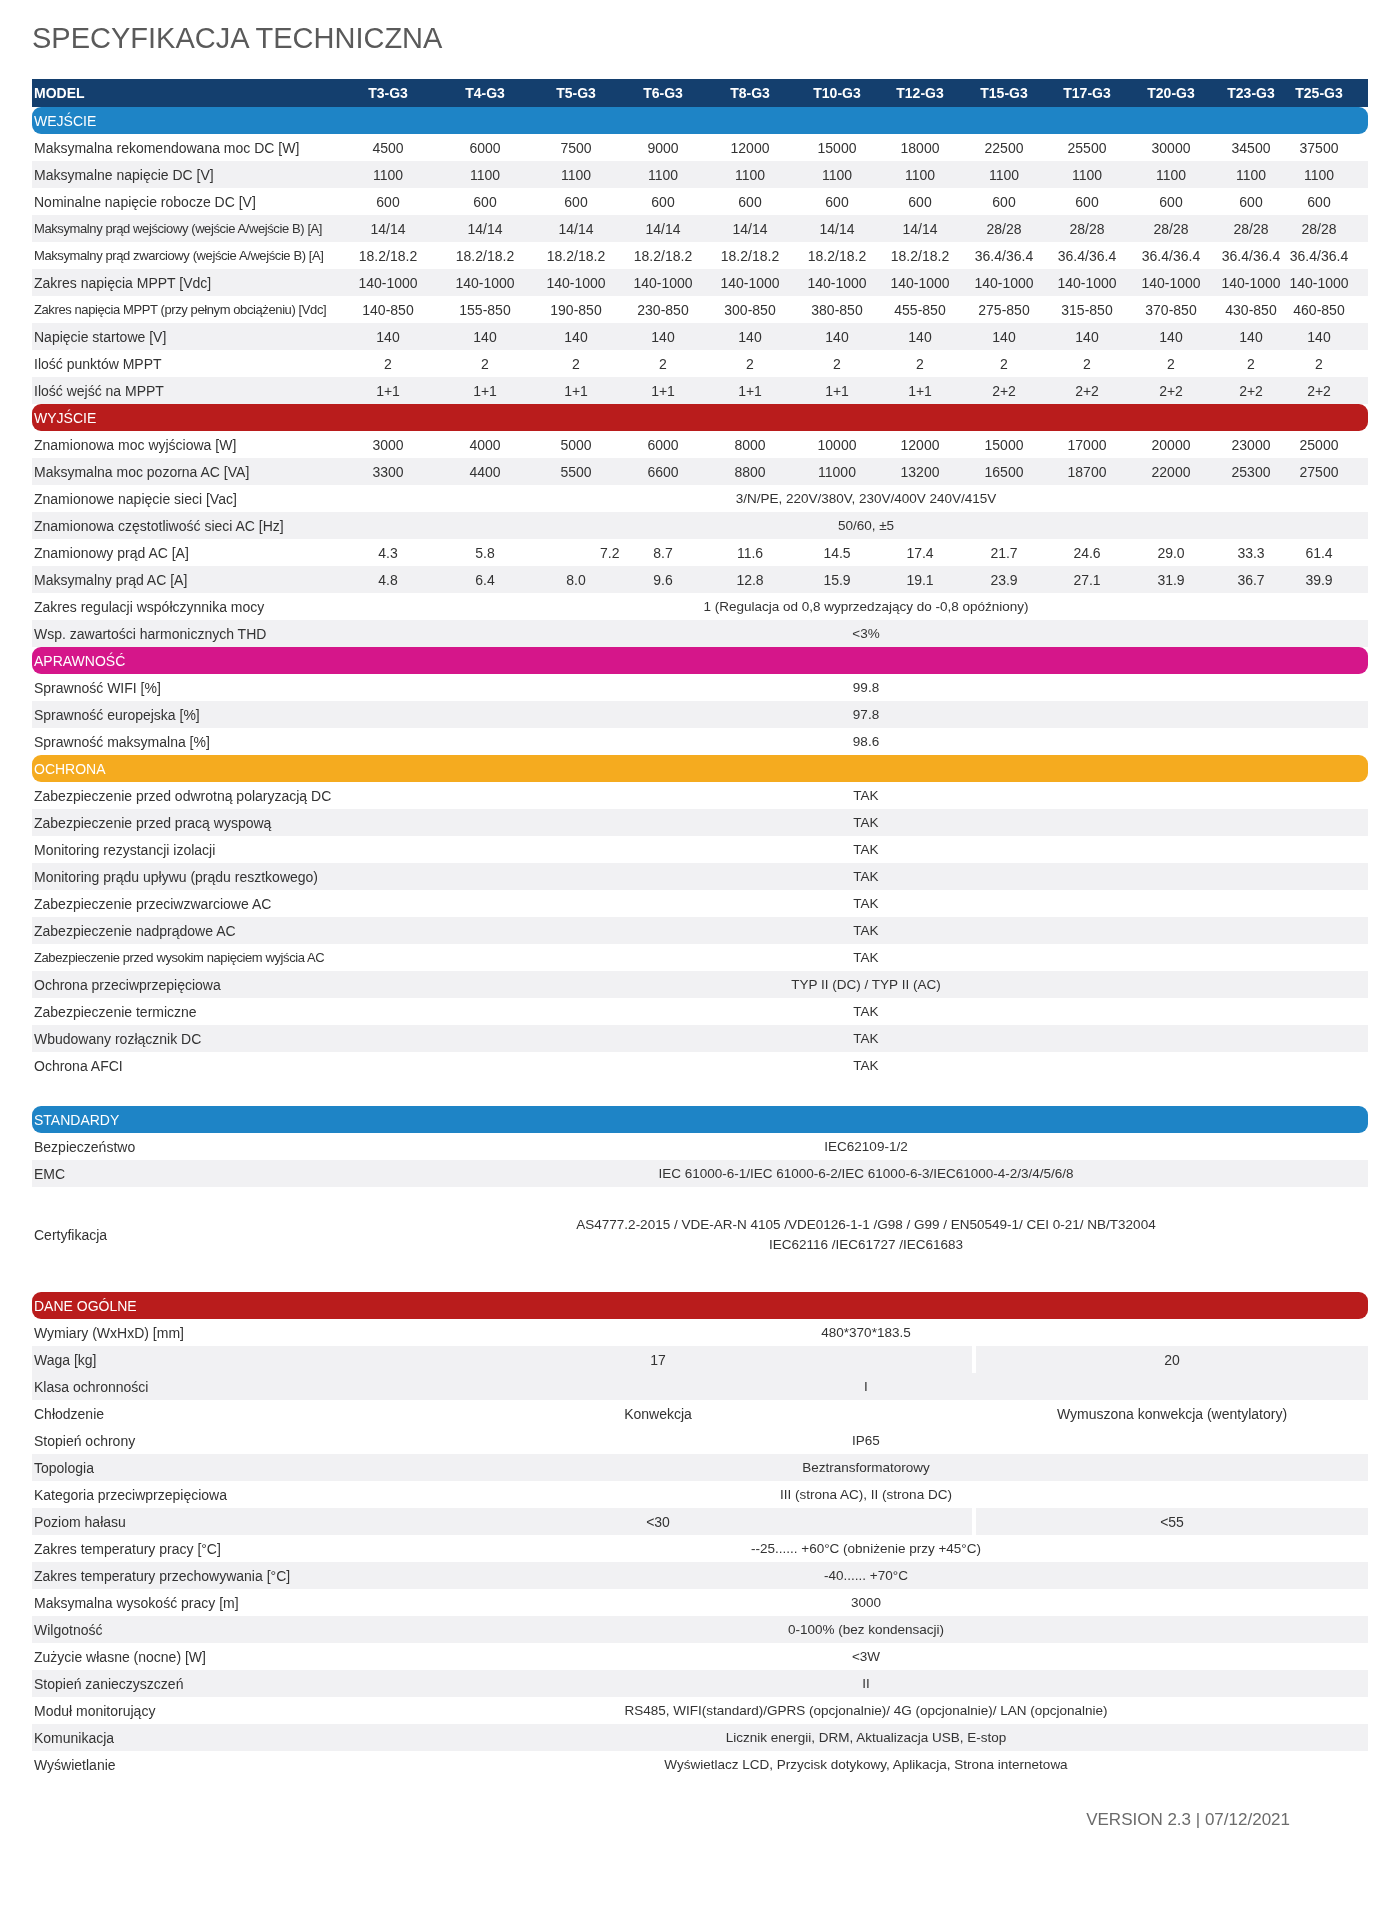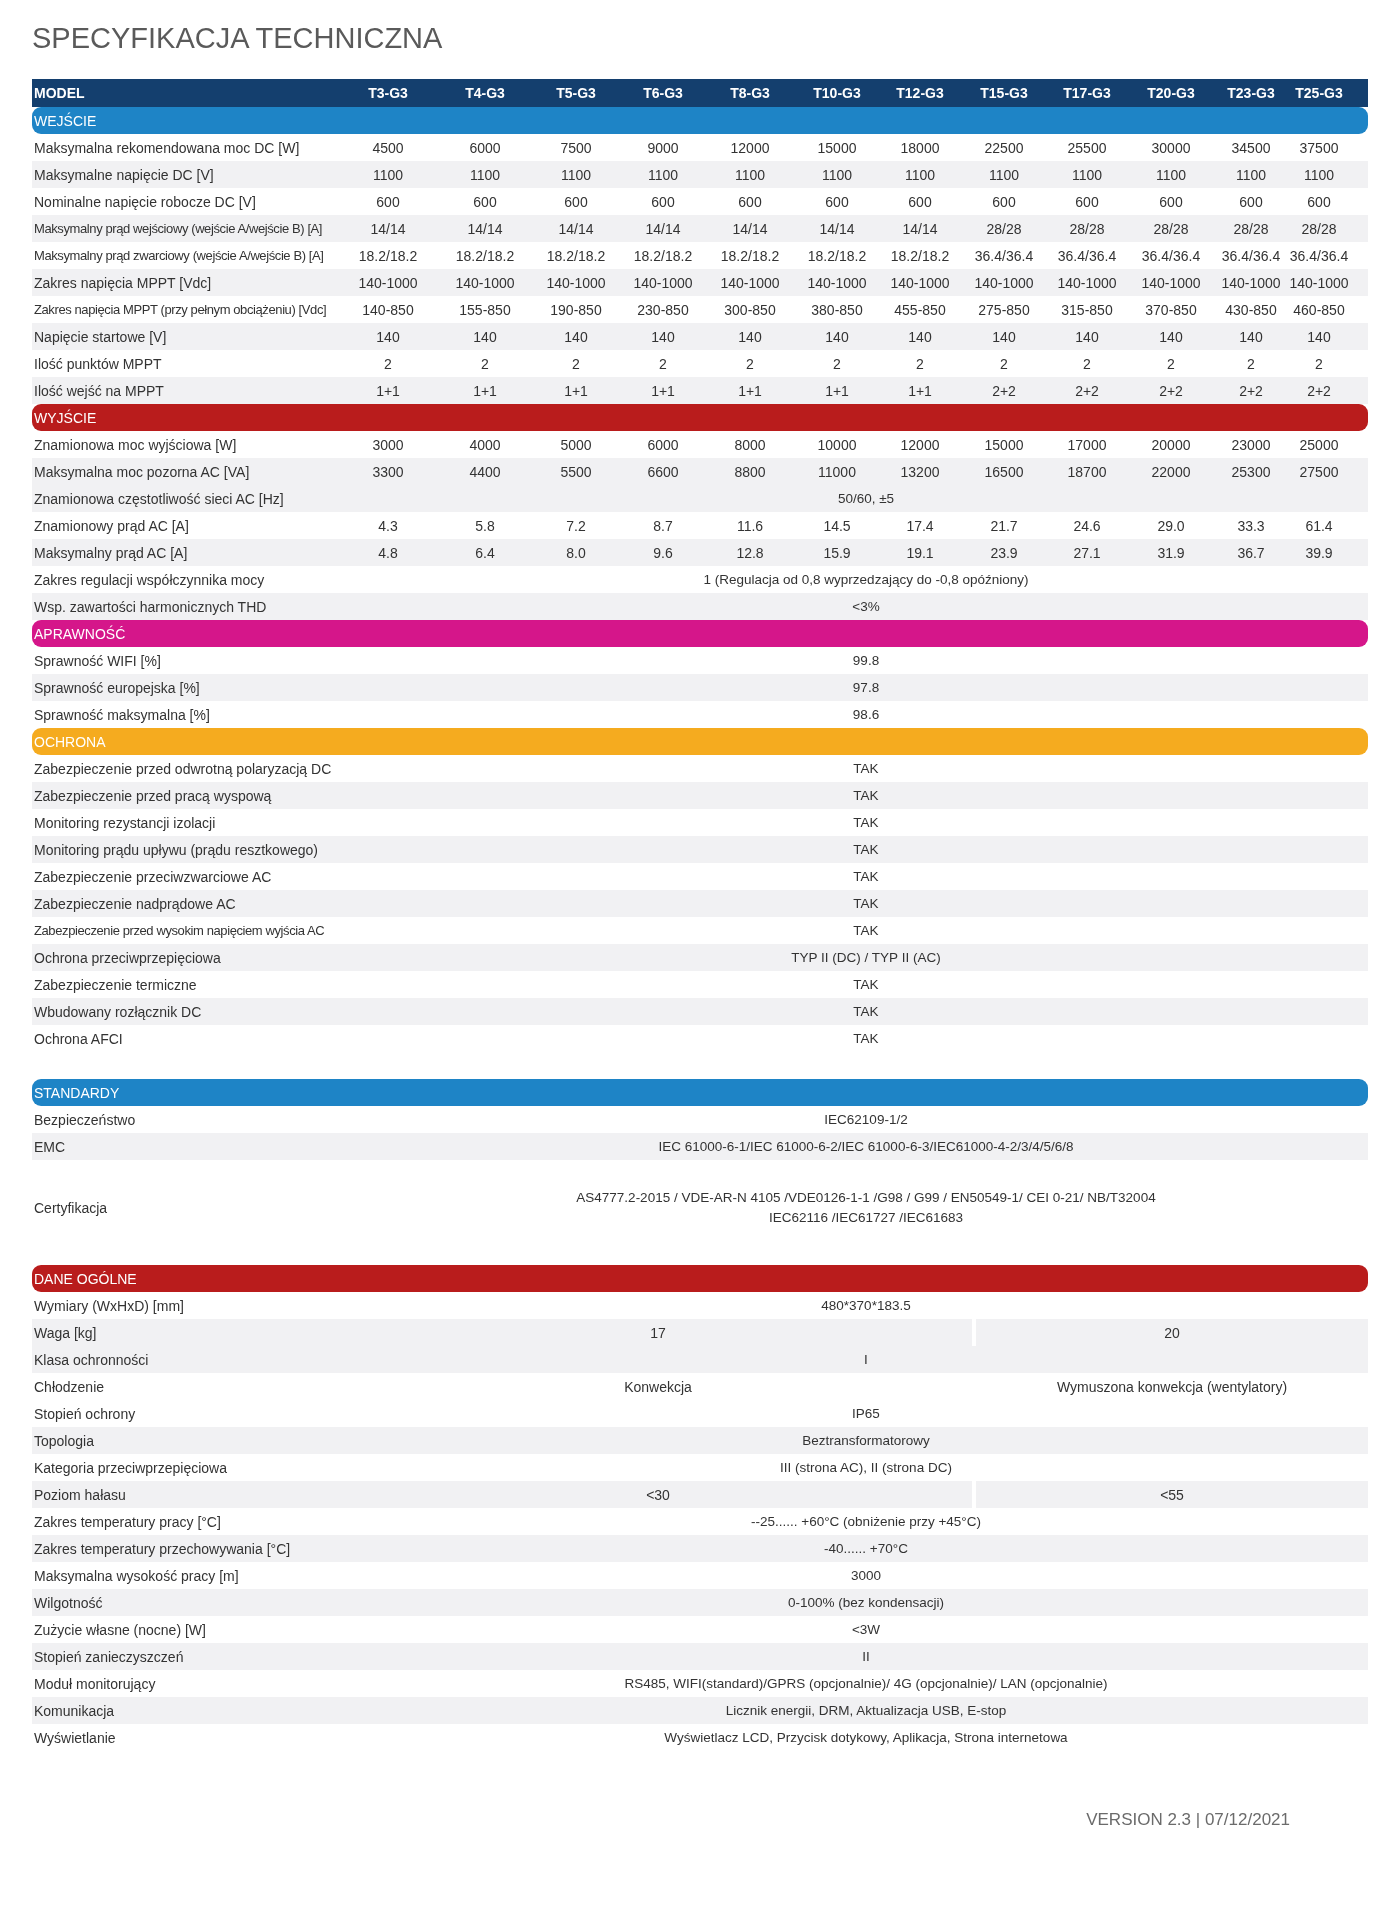--- a/index.html
+++ b/index.html
@@ -228,29 +228,33 @@
       <div class="val" style="margin-left: 0px; width: 87px;">6600</div>
       <div class="val" style="margin-left: 0px; width: 87px;">8800</div>
       <div class="val" style="margin-left: 2px; width: 83px;">11000</div>
       <div class="val" style="margin-left: 0px; width: 83px;">13200</div>
       <div class="val" style="margin-left: 1px; width: 83px;">16500</div>
       <div class="val" style="margin-left: 0px; width: 83px;">18700</div>
       <div class="val" style="margin-left: 2.5px; width: 80px;">22000</div>
       <div class="val" style="margin-left: 6px; width: 68px;">25300</div>
       <div class="val" style="margin-left: 0px; width: 68px;">27500</div>
     </div>
+    <div class="row">
+      <div class="label">Znamionowe napięcie sieci [Vac]</div>
+      <div class="merged">3/N/PE, 220V/380V, 230V/400V 240V/415V</div>
+    </div>
     <div class="row alt">
       <div class="label">Znamionowa częstotliwość sieci AC [Hz]</div>
       <div class="merged">50/60, ±5</div>
     </div>
     <div class="row">
       <div class="label">Znamionowy prąd AC [A]</div>
       <div class="val" style="margin-left: 0px; width: 88px;">4.3</div>
       <div class="val" style="margin-left: 7.5px; width: 91px;">5.8</div>
-      <div class="val" style="margin-left: 2px; width: 87px;">7.2</div>
+      <div class="val" style="margin-left: 2px; width: 87px; text-align: right;">7.2</div>
       <div class="val" style="margin-left: 0px; width: 87px;">8.7</div>
       <div class="val" style="margin-left: 0px; width: 87px;">11.6</div>
       <div class="val" style="margin-left: 2px; width: 83px;">14.5</div>
       <div class="val" style="margin-left: 0px; width: 83px;">17.4</div>
       <div class="val" style="margin-left: 1px; width: 83px;">21.7</div>
       <div class="val" style="margin-left: 0px; width: 83px;">24.6</div>
       <div class="val" style="margin-left: 2.5px; width: 80px;">29.0</div>
       <div class="val" style="margin-left: 6px; width: 68px;">33.3</div>
       <div class="val" style="margin-left: 0px; width: 68px;">61.4</div>
     </div>

